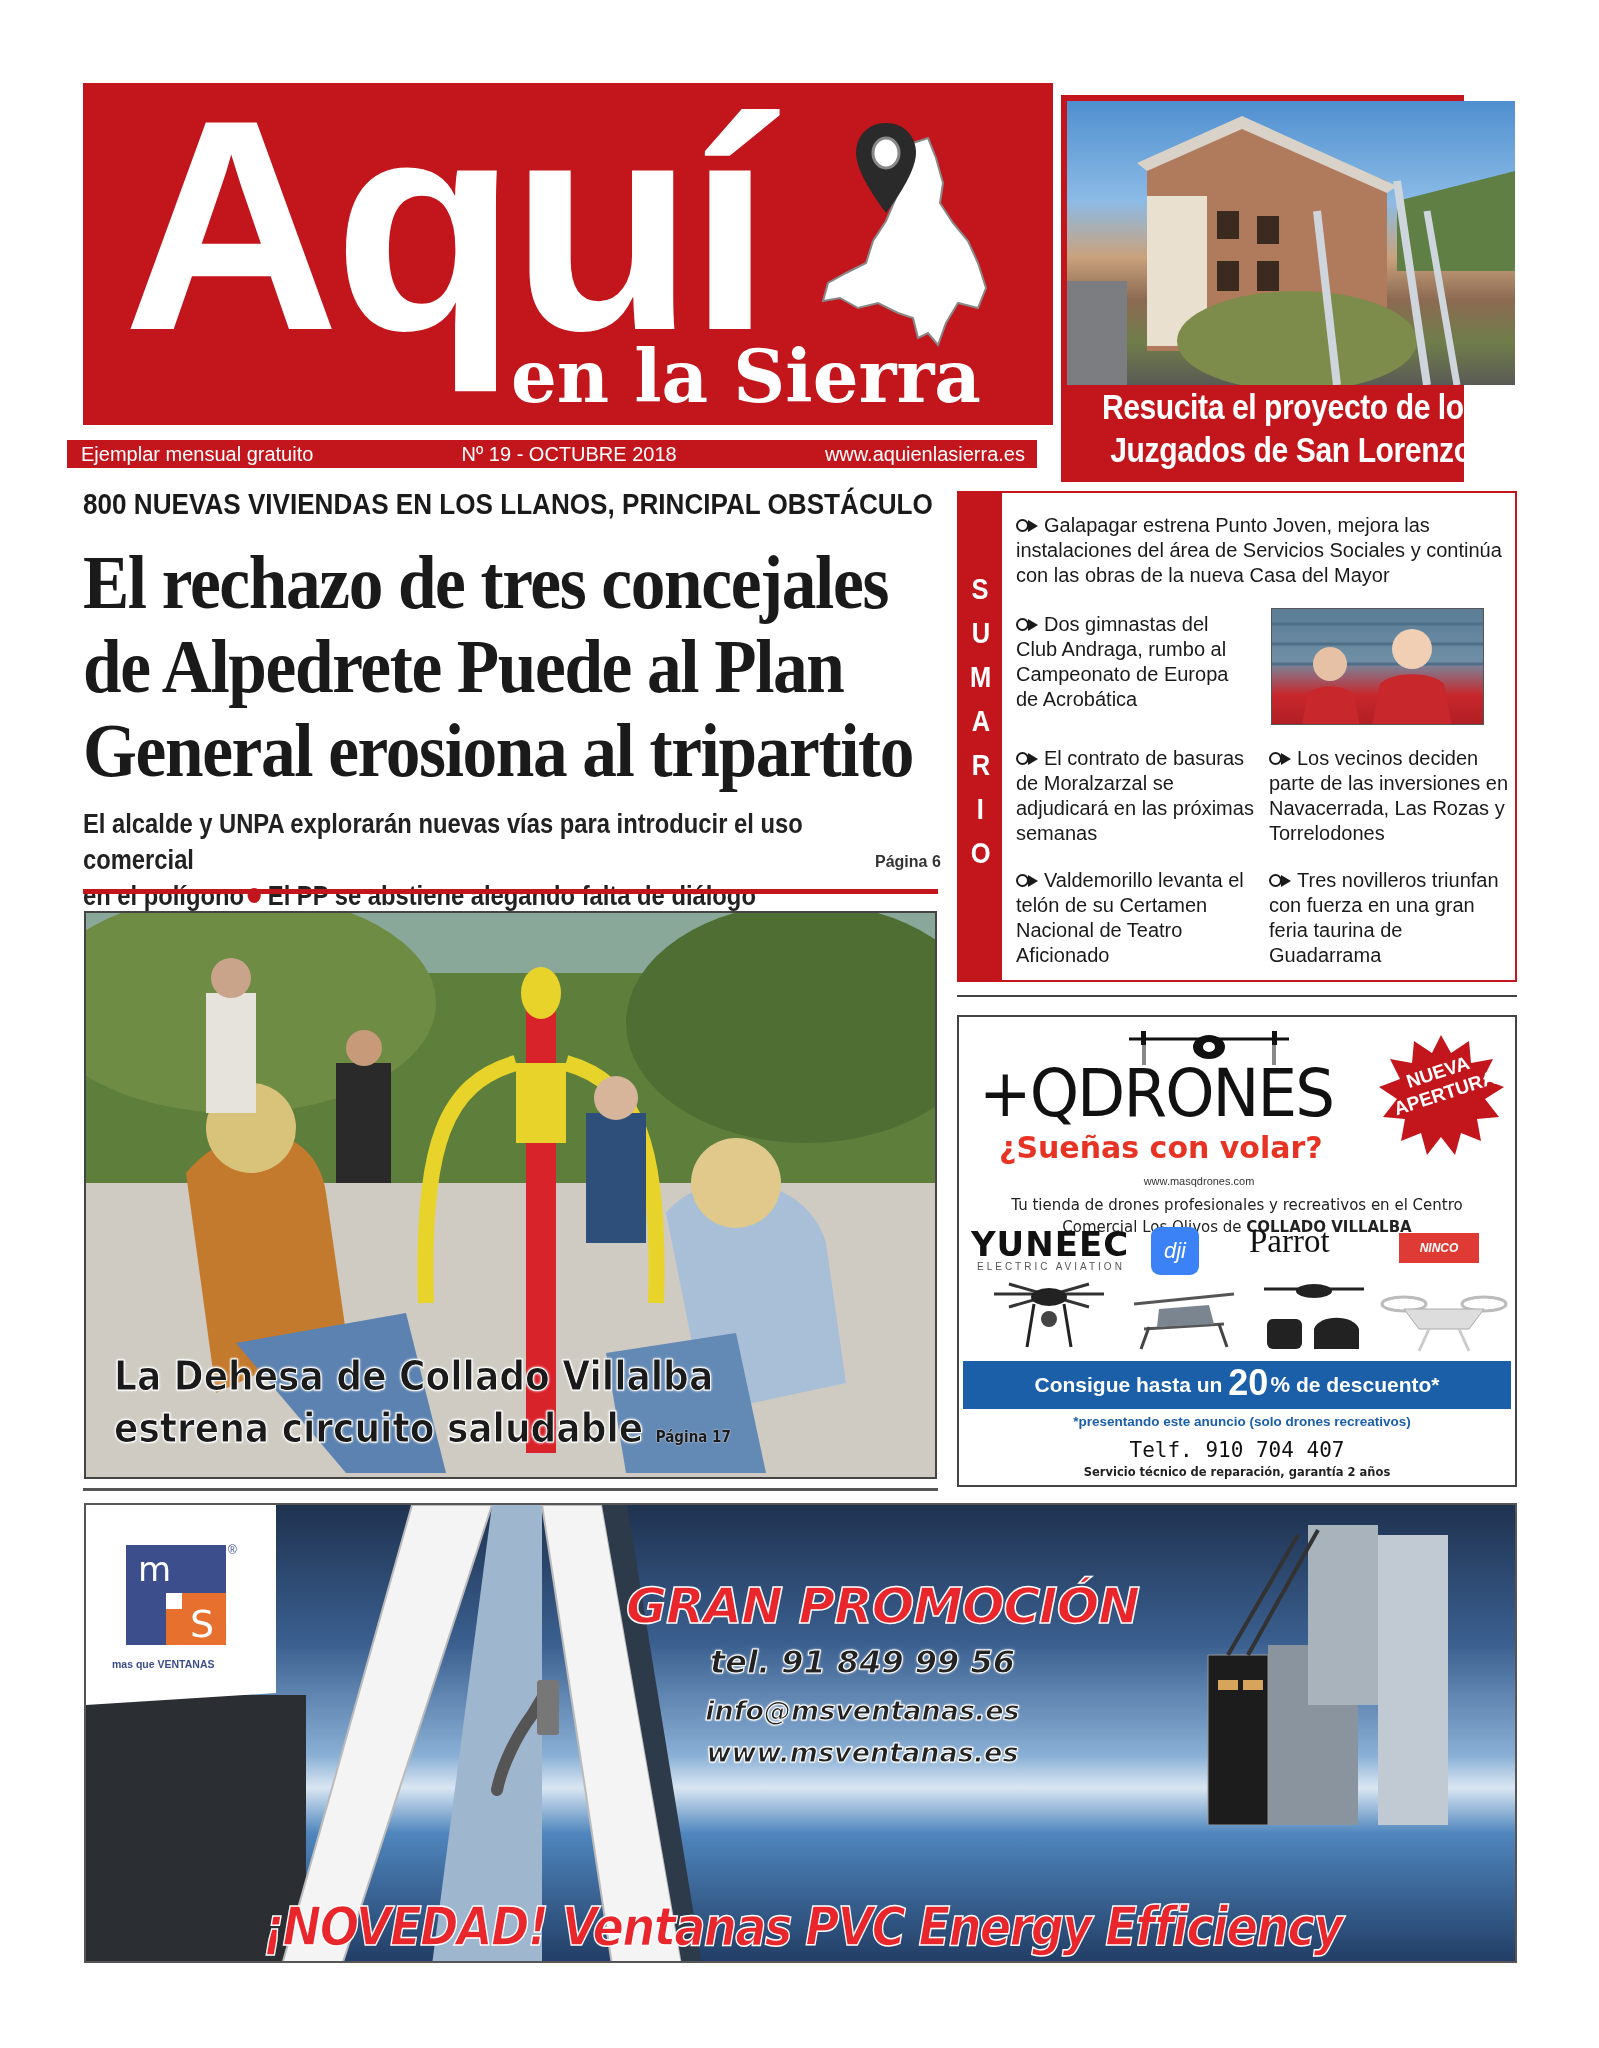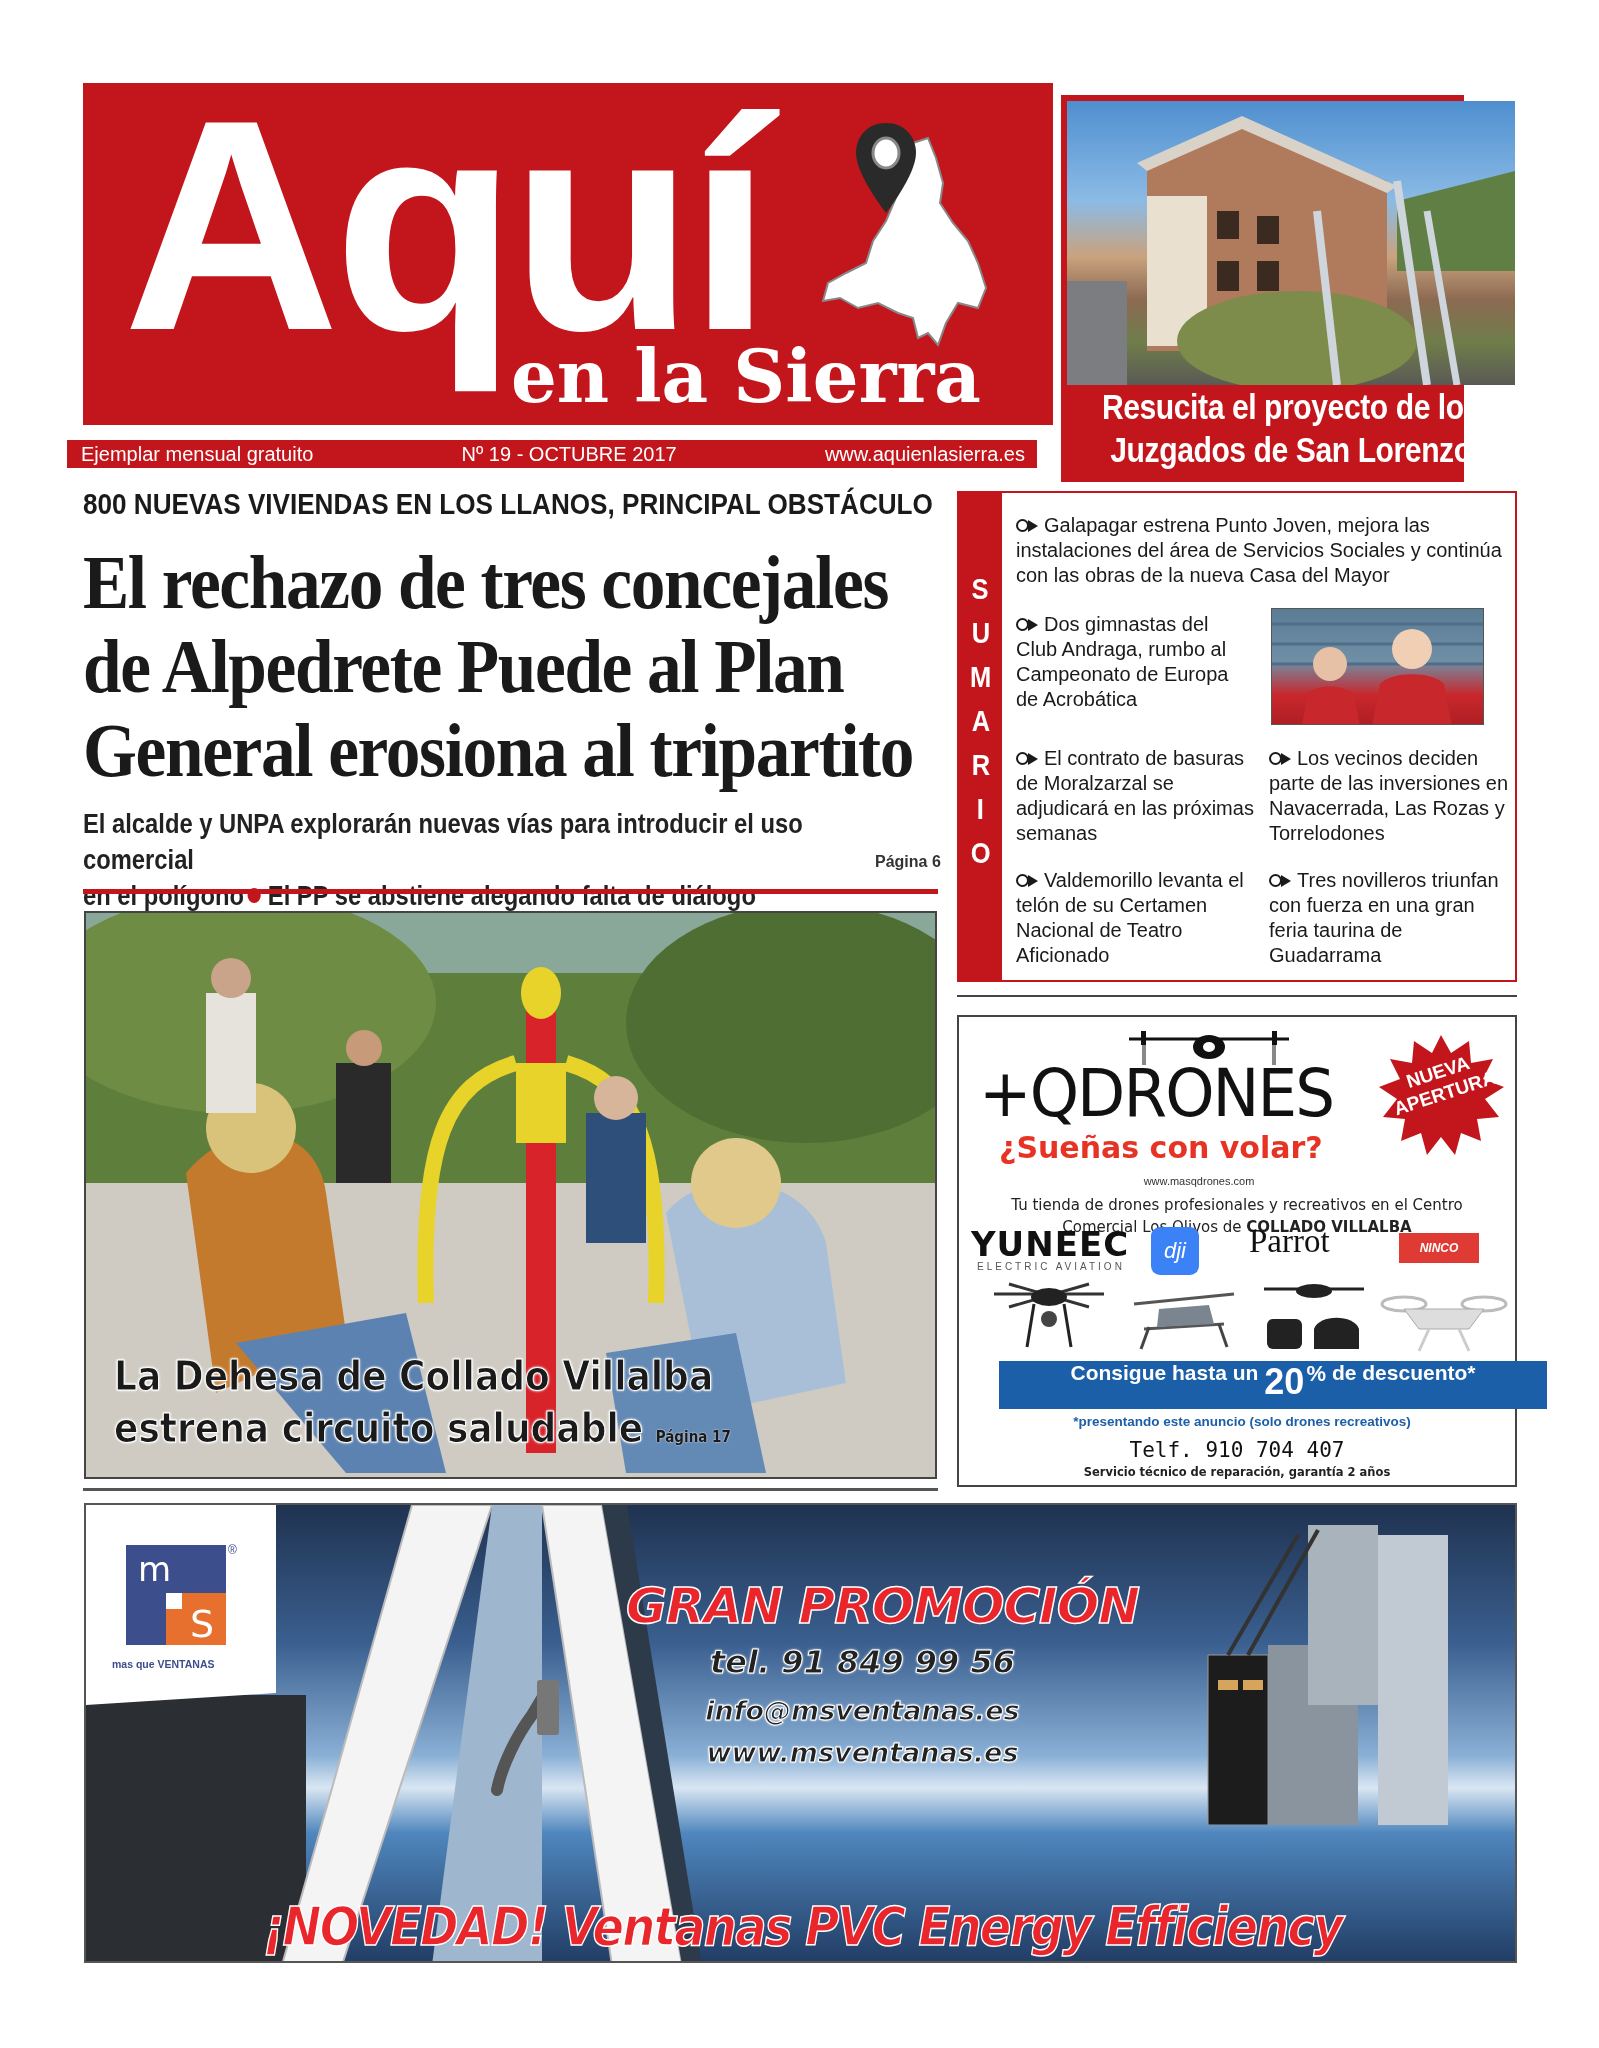--- a/index.html
+++ b/index.html
@@ -53,21 +53,21 @@
   #tagline { left: 40px; top: 113px; font-family: "DejaVu Sans", sans-serif; font-weight: bold; font-size: 30px; color: #e63323; }
   #drone-url { left: 0; top: 158px; width: 480px; text-align: center; font-size: 11px; color: #333; }
   #drone-desc { left: 0; top: 177px; width: 556px; text-align: center; font-family: "DejaVu Sans", sans-serif; font-size: 15px; line-height: 22px; color: #222; }
   .brand { font-weight: bold; }
   #brand-yuneec { left: 12px; top: 207px; font-family: "DejaVu Sans", sans-serif; font-weight: bold; font-size: 34px; letter-spacing: 1px; color: #111; }
   #brand-yuneec-sub { left: 18px; top: 244px; font-size: 10px; letter-spacing: 3px; color: #555; }
   #brand-dji { left: 192px; top: 210px; width: 48px; height: 48px; background: #3b82f6; border-radius: 9px; color: #fff; font-weight: normal; font-style: italic; font-size: 22px; display: flex; align-items: center; justify-content: center; }
   #brand-parrot { left: 290px; top: 206px; font-family: "Liberation Serif", serif; font-size: 33px; color: #111; }
   #brand-ninco { left: 440px; top: 216px; width: 80px; height: 30px; background: #e03a34; color: #fff; font-weight: bold; font-style: italic; font-size: 12px; display: flex; align-items: center; justify-content: center; }
   .drone-img { top: 262px; height: 75px; }
-  #discount-bar { left: 4px; top: 344px; width: 548px; height: 48px; background: #1b5fa8; color: #fff; font-weight: bold; font-size: 21px; display: flex; justify-content: center; white-space: nowrap; margin-left: 36px; }
+  #discount-bar { left: 4px; top: 344px; width: 548px; height: 48px; background: #1b5fa8; color: #fff; font-weight: bold; font-size: 21px; display: flex; align-items: center; justify-content: center; white-space: nowrap; }
   #discount-bar .big { font-size: 36px; margin: 0 2px 4px 6px; }
   #discount-bar .pct { font-size: 22px; margin-right: 6px; }
   #discount-note { left: 0; top: 397px; width: 556px; text-align: center; color: #1b5fa8; font-weight: bold; font-size: 13.5px; padding-left: 10px; }
   #drone-phone { left: 0; top: 421px; width: 556px; text-align: center; font-family: "DejaVu Sans Mono", monospace; font-size: 21px; color: #111; }
   #drone-service { left: 0; top: 448px; width: 556px; text-align: center; font-family: "DejaVu Sans", sans-serif; font-weight: bold; font-size: 11.5px; color: #222; }
 
   
   #window-ad { left: 84px; top: 1503px; width: 1433px; height: 460px; border: 2px solid #555; overflow: hidden;
     background: linear-gradient(180deg, #1f3250 0%, #3a5f8f 30%, #8ab0d6 55%, #d9e6f2 62%, #4f86bd 72%, #223e66 100%); }
   #ms-white { left: 0; top: 0; width: 190px; height: 200px; background: #fff; clip-path: polygon(0 0, 100% 0, 100% 94%, 0 100%); }
@@ -91,21 +91,21 @@
   <div id="logo-main" class="abs">Aquí</div>
   <svg id="madrid-map" class="abs" viewBox="0 0 185 230">
     <path d="M95 20 L110 15 L118 35 L125 60 L122 80 L135 100 L150 118 L160 140 L168 165 L160 185 L140 180 L128 200 L120 222 L110 210 L100 215 L95 195 L80 190 L60 180 L40 185 L22 175 L5 178 L10 160 L28 150 L48 140 L55 118 L68 98 L80 70 L88 45 Z" fill="#fff" stroke="#888" stroke-width="2"></path>
     <path d="M68 0 C50 0 38 13 38 30 C38 52 68 90 68 90 C68 90 98 52 98 30 C98 13 86 0 68 0 Z" fill="#2a2a2a"></path>
     <ellipse cx="68" cy="30" rx="13" ry="15" fill="#fff" stroke="#888" stroke-width="3"></ellipse>
   </svg>
   <div id="logo-sub" class="abs">en la Sierra</div>
 </div>
 <div id="infobar" class="abs">
   <span>Ejemplar mensual gratuito</span>
-  <span>Nº 19 - OCTUBRE 2017</span>
+  <span>Nº 19 - OCTUBRE 2018</span>
   <span>www.aquienlasierra.es</span>
 </div>
 
 <div id="topright" class="abs">
   <div id="topright-photo" class="abs" title="Edificio abandonado en construcción tras una valla">
     <svg width="448" height="284" viewBox="0 0 448 284">
       <polygon points="80,60 170,20 320,80 320,250 80,250" fill="#b07a5c"></polygon>
       <polygon points="70,62 175,15 330,85 320,92 175,28 80,70" fill="#d9d2c8"></polygon>
       <rect x="80" y="95" width="60" height="150" fill="#e9e0cf"></rect>
       <rect x="150" y="110" width="22" height="28" fill="#3b2a20"></rect>

